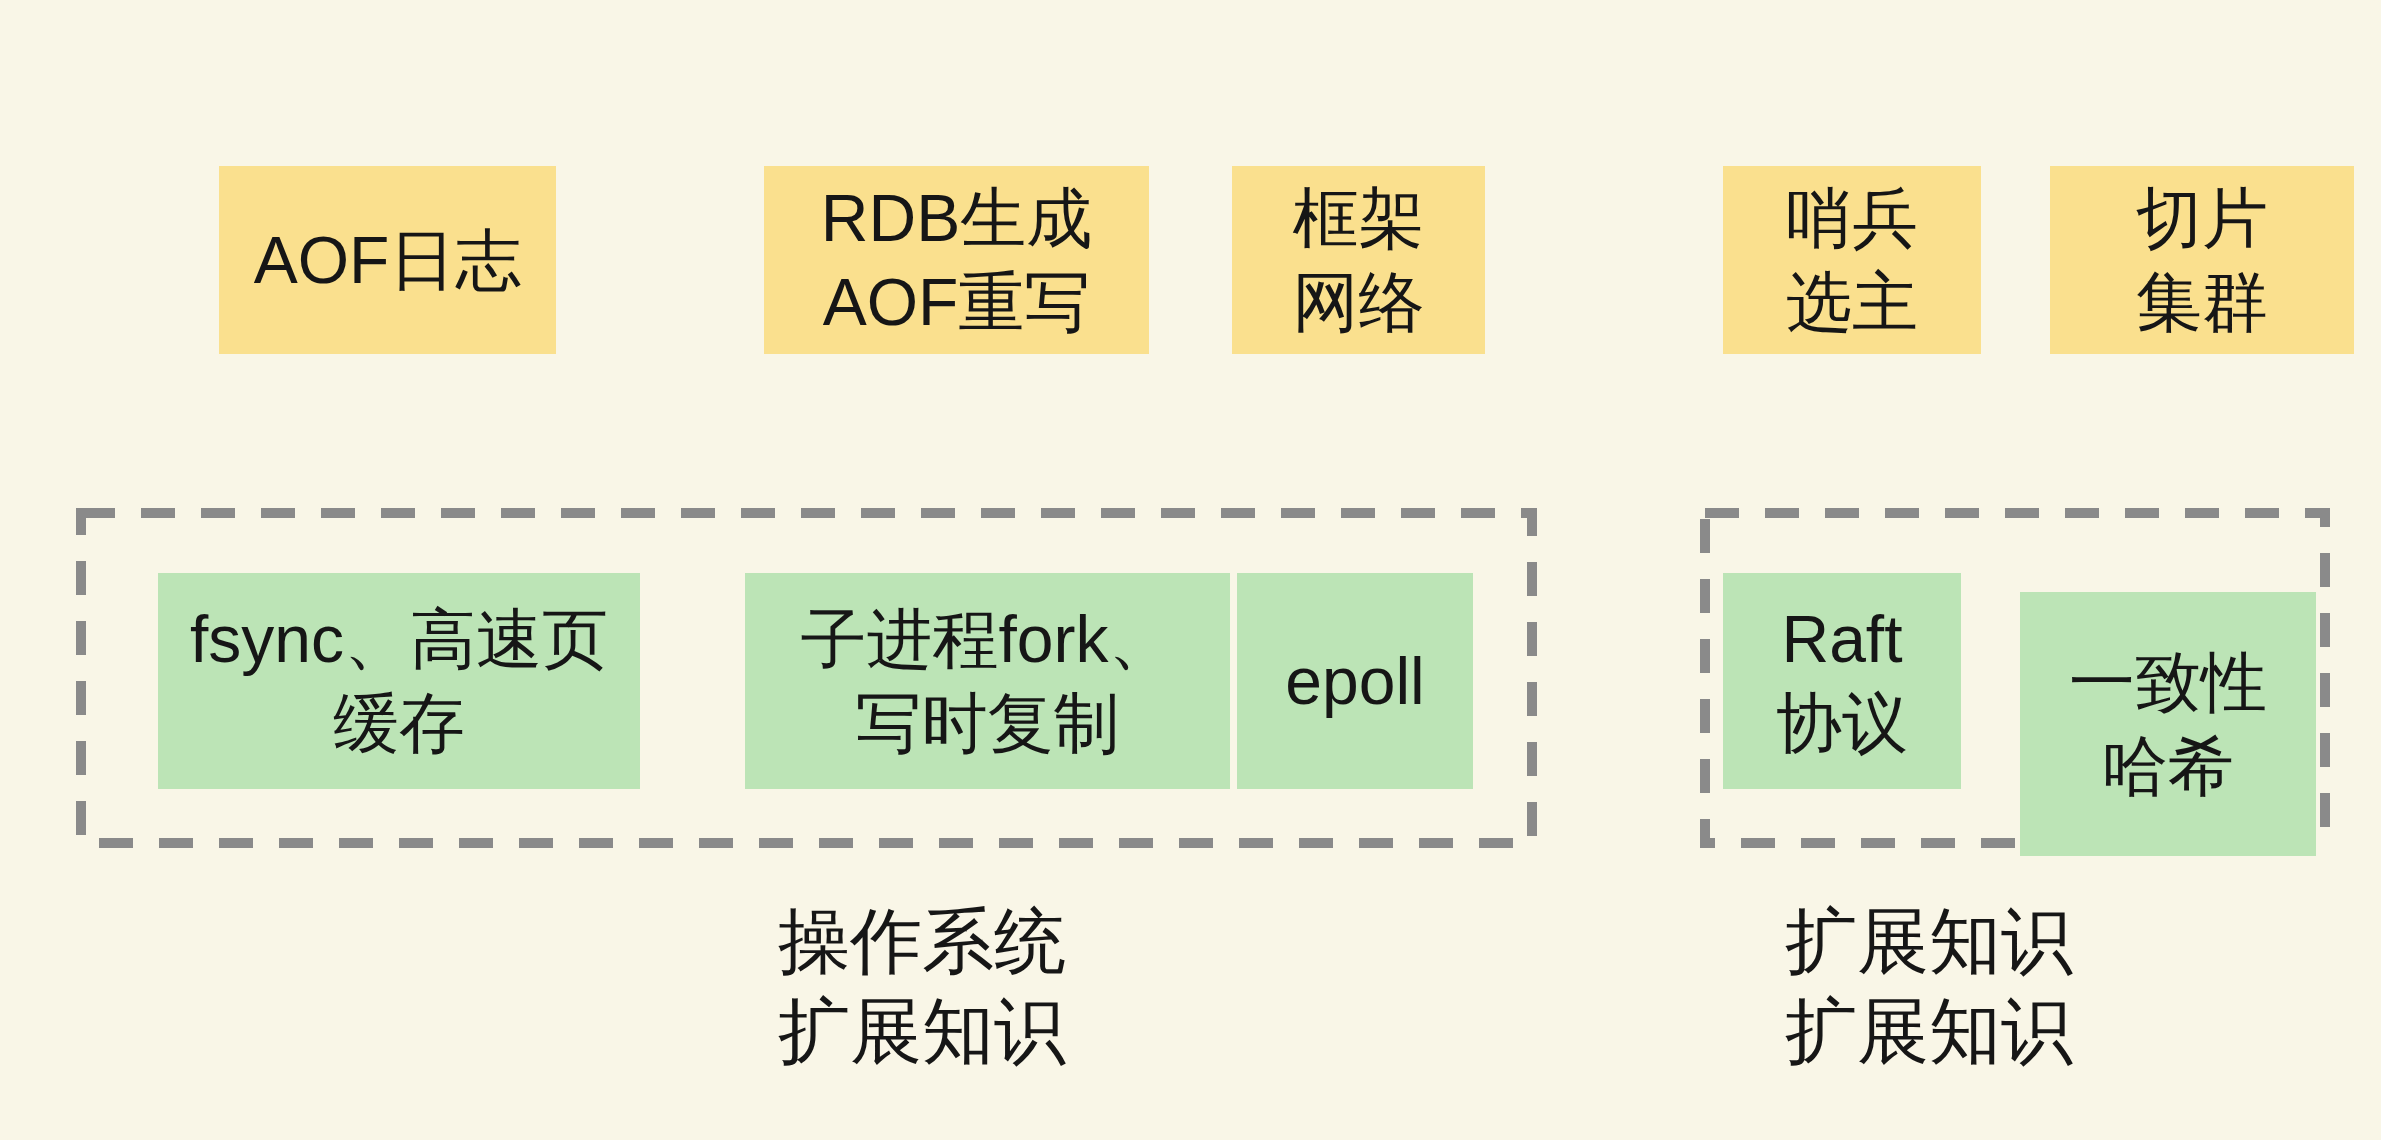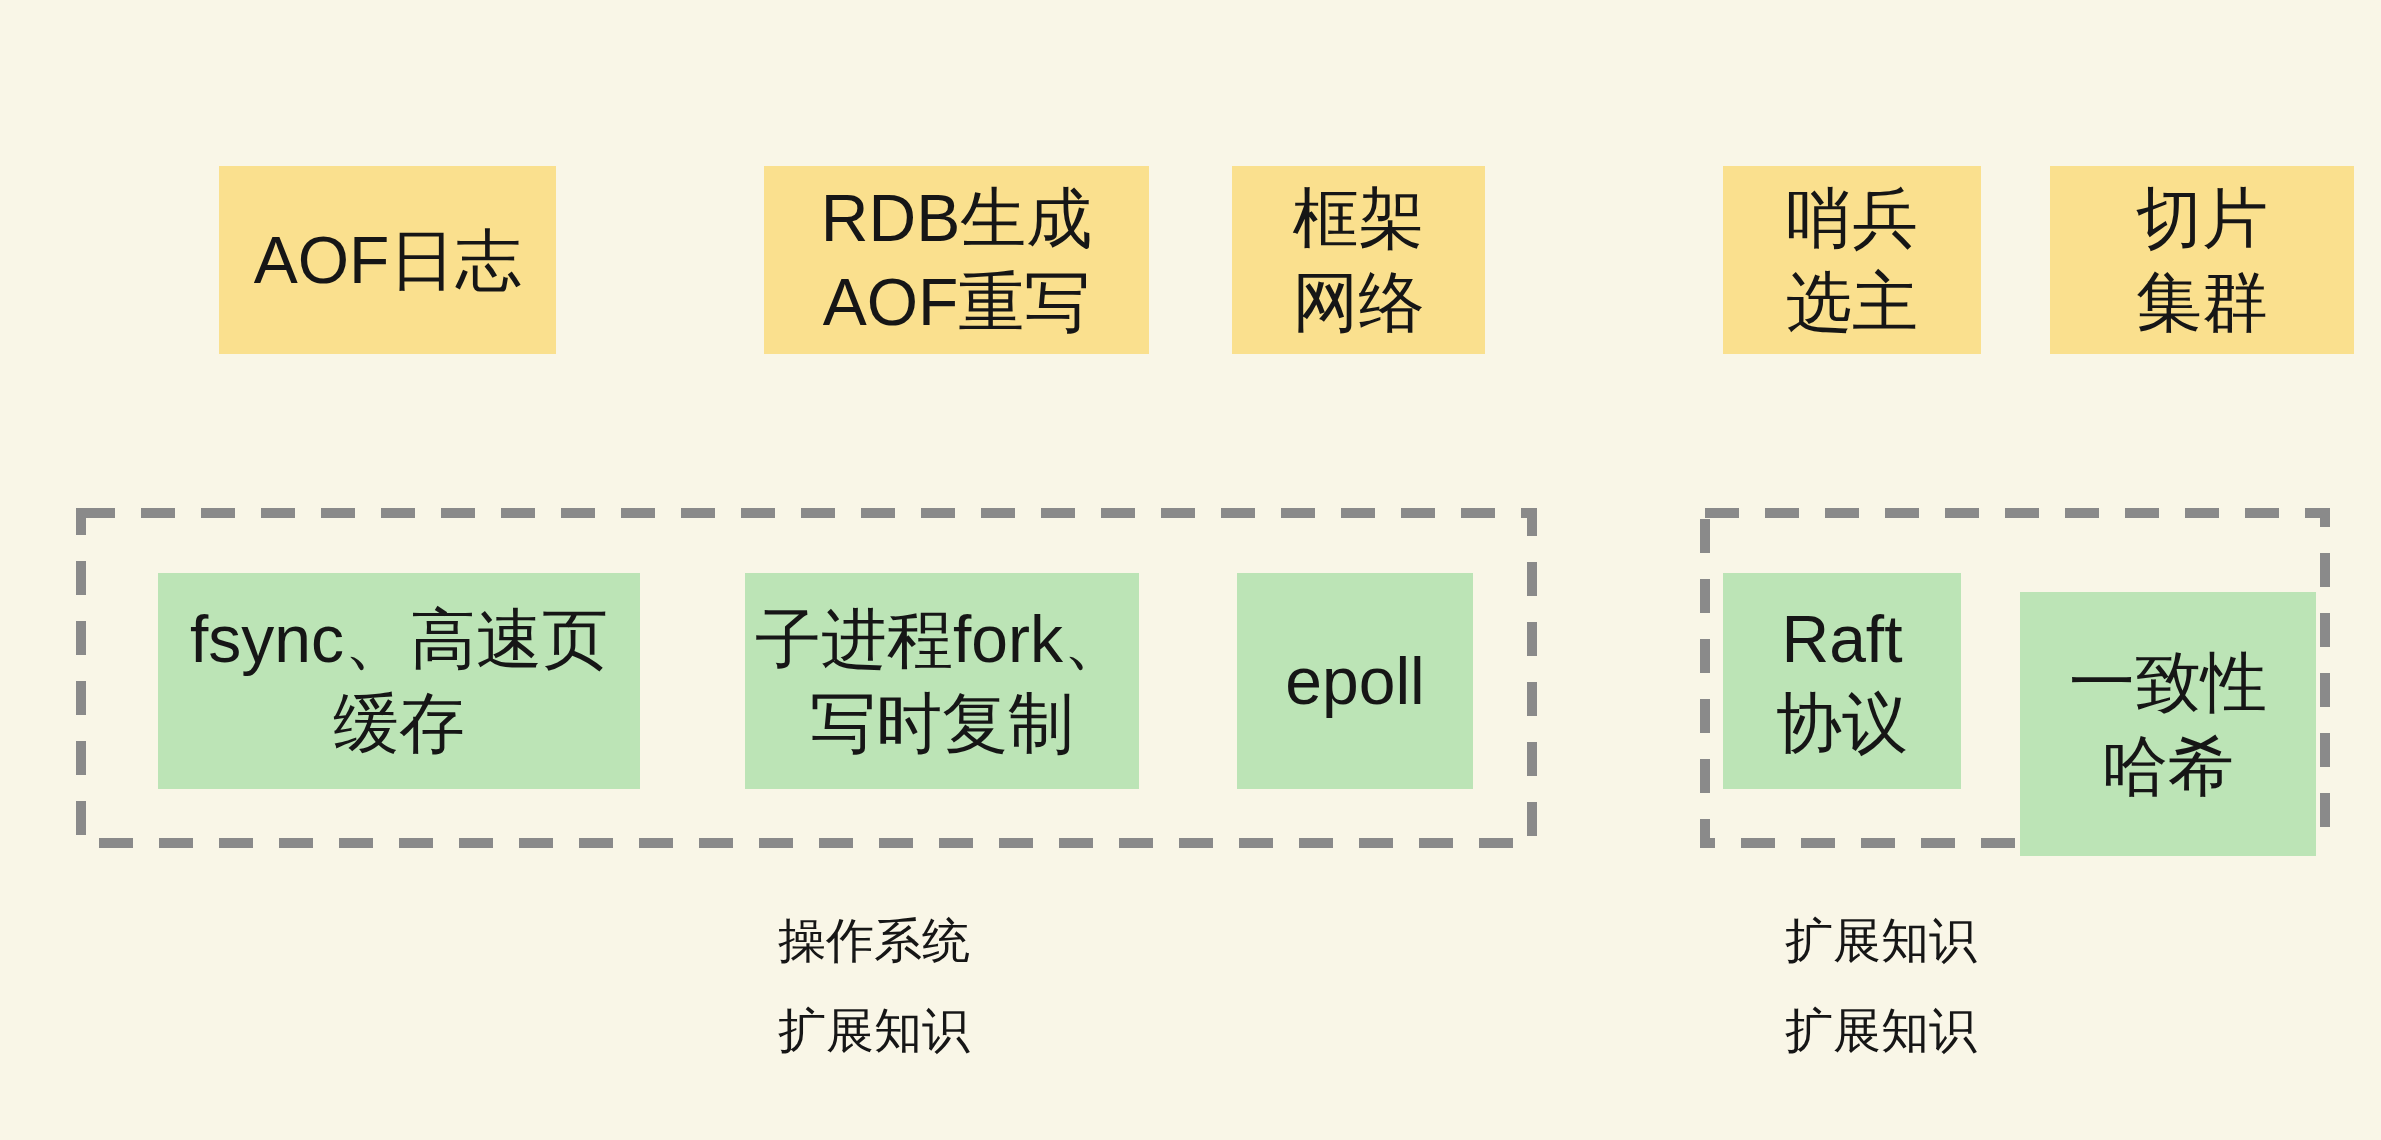--- a/index.html
+++ b/index.html
@@ -34,21 +34,21 @@
     line-height:84px;
     letter-spacing:0;
   }
   .box.topic{background:var(--topic);}
   .box.detail{background:var(--detail);}
   .box .line{display:block;}
   .dashed{position:absolute;}
   .caption{
     position:absolute;
     color:var(--ink);
-    font-size:48px;
+    font-size:72px;
     line-height:90px;
     text-align:left;
     white-space:nowrap;
   }
   .caption .cap-line{display:block;}
 </style>
 </head>
 <body>
 
 <div class="canvas">
@@ -91,21 +91,21 @@
     <rect x="5" y="5" width="1451" height="330" fill="none" stroke="#8A8A8A" stroke-width="10" stroke-dasharray="34 26"></rect>
   </svg>
 
   <div class="box detail" style="left:158px;top:573px;width:482px;height:216px">
     <div>
       <span class="line">fsync、高速页</span>
       <span class="line">缓存</span>
     </div>
   </div>
 
-  <div class="box detail" style="left:745px;top:573px;width:394px;height:216px">
+  <div class="box detail" style="left:745px;top:573px;width:485px;height:216px">
     <div>
       <span class="line">子进程fork、</span>
       <span class="line">写时复制</span>
     </div>
   </div>
 
   <div class="box detail" style="left:1237px;top:573px;width:236px;height:216px">
     <div>
       <span class="line">epoll</span>
     </div>

